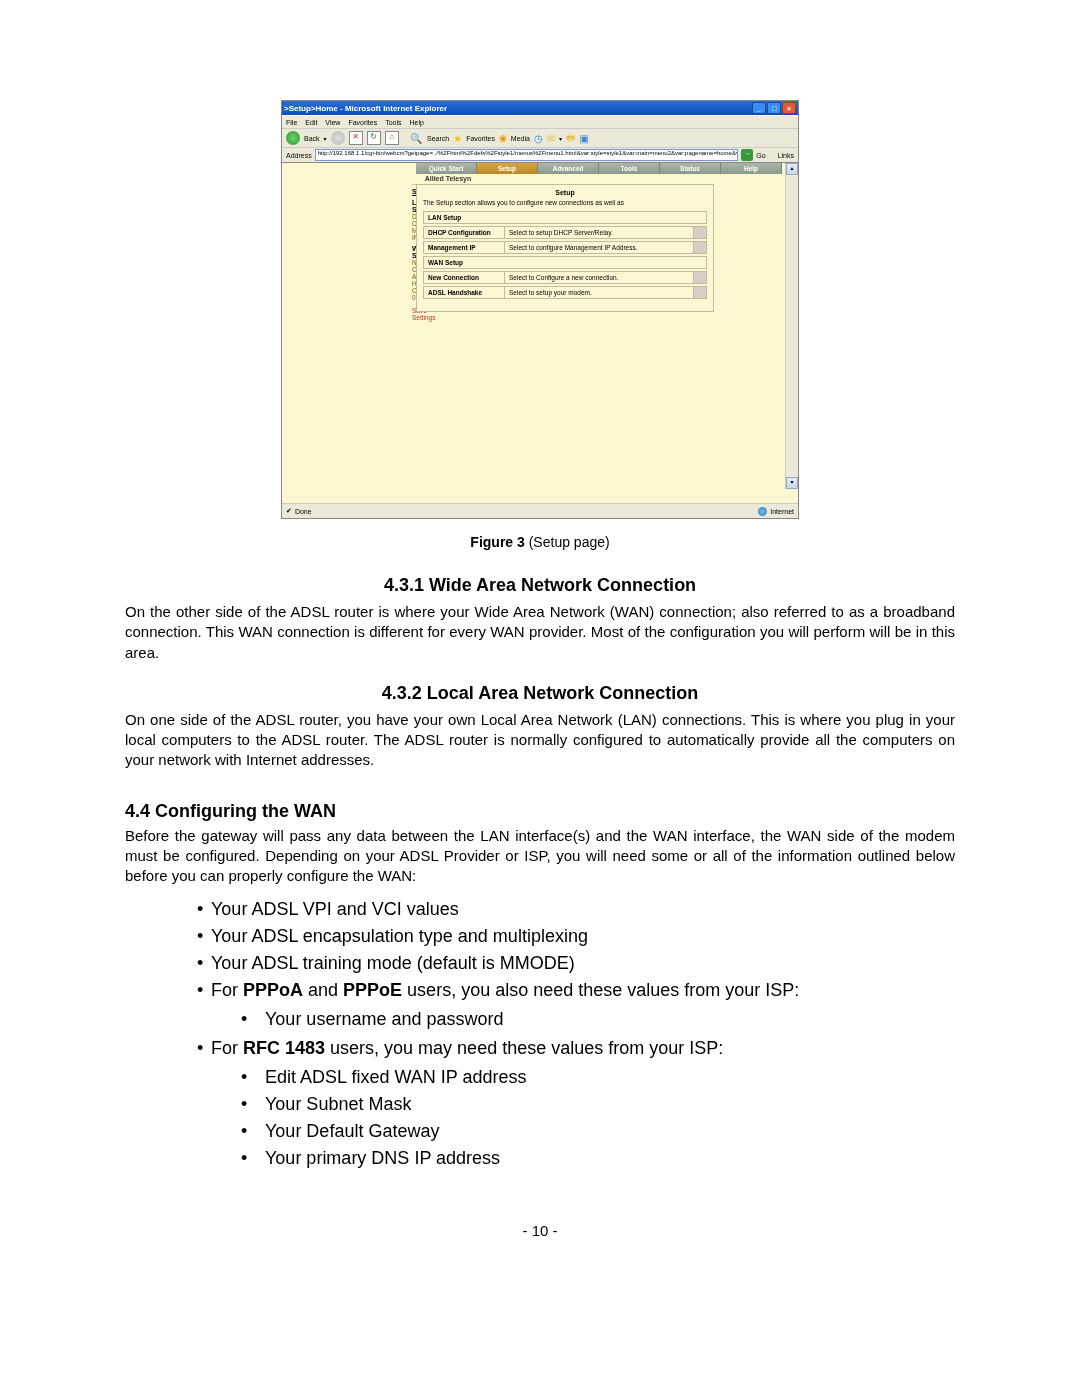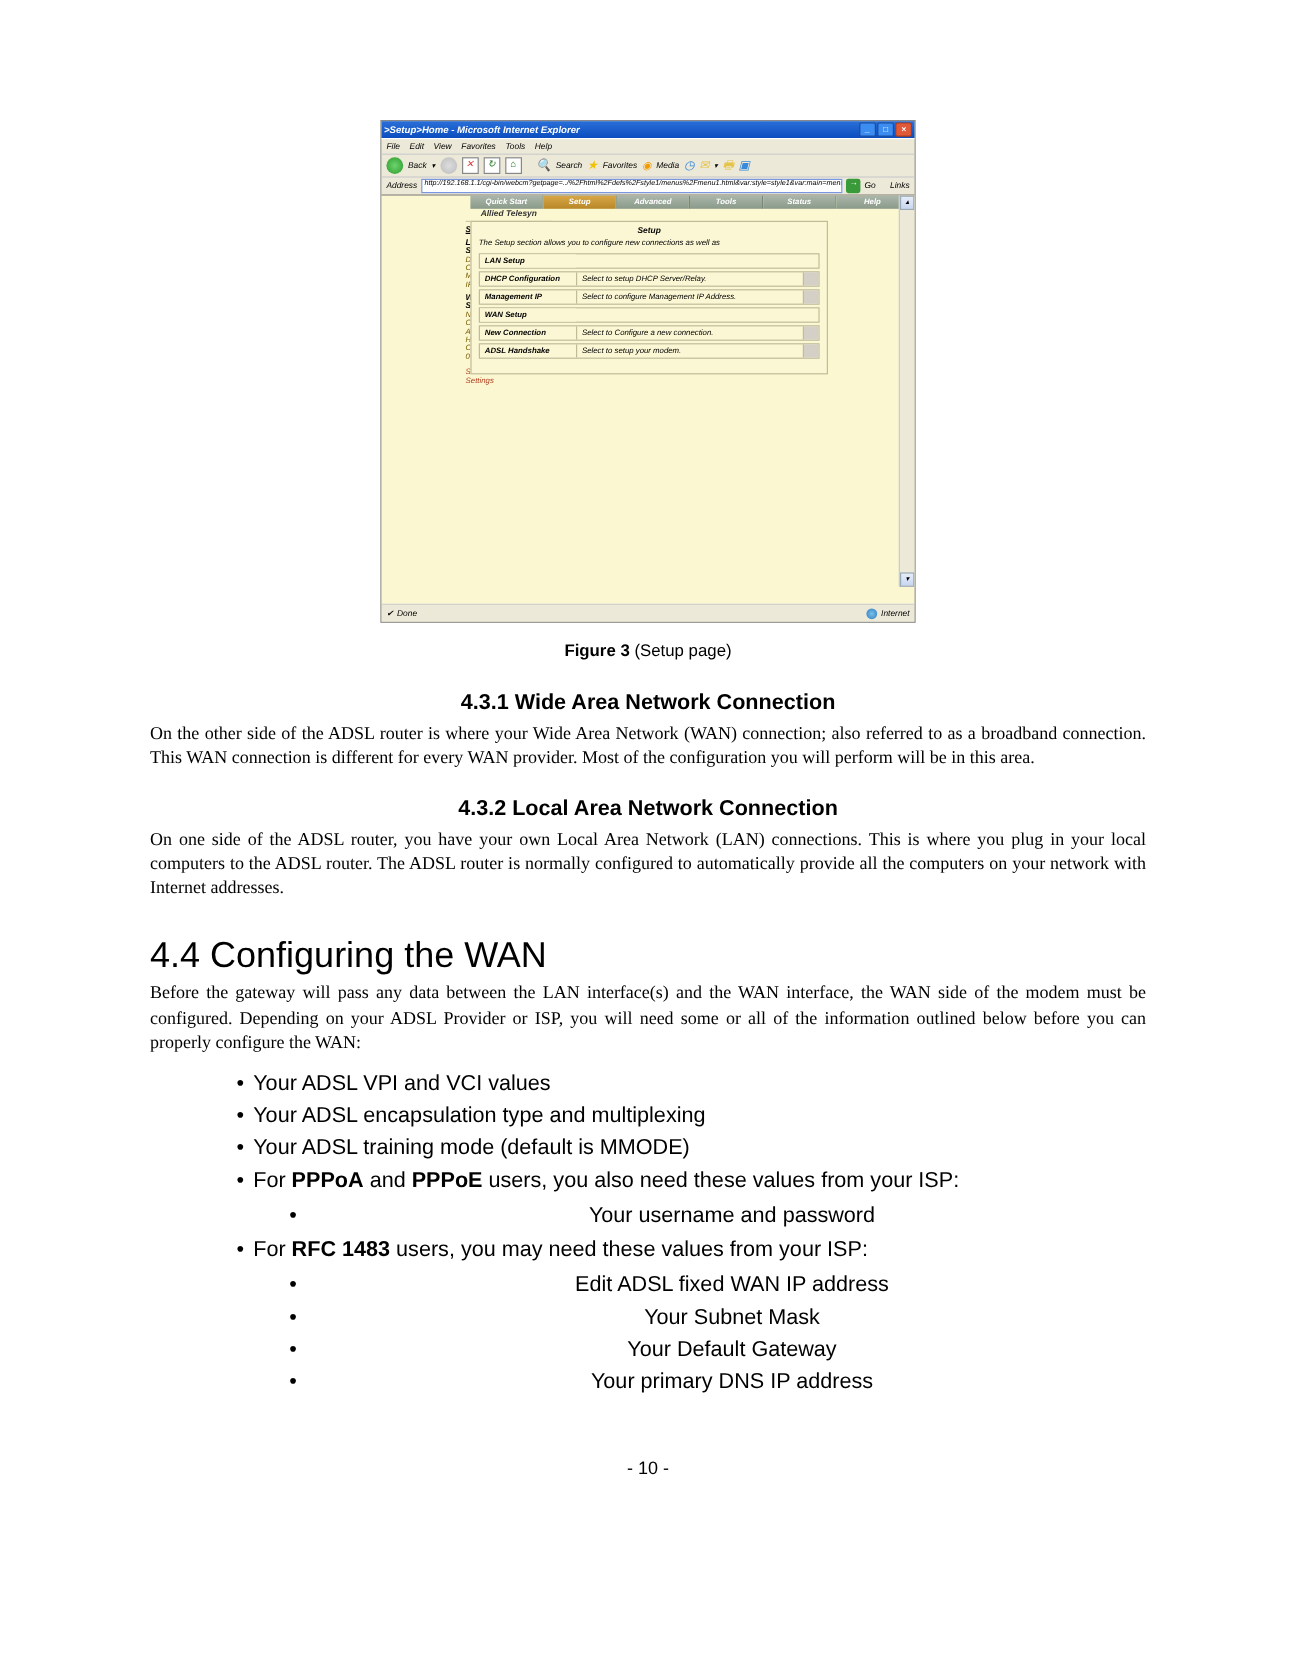--- a/index.html
+++ b/index.html
@@ -6,27 +6,26 @@
     margin: 0;
     padding: 100px 125px;
     font-family: Arial, Helvetica, sans-serif;
     font-size: 15px;
     color: #000;
     background: #fff;
     width: 830px;
   }
   .screenshot {
     border: 1px solid #888;
-    width: 446px;
+    width: 518px;
     margin: 0 auto 15px auto;
     font-size: 8px;
     background: #ece9d8;
     box-sizing: border-box;
     position: relative;
-    font-style: italic;
   }
   .titlebar {
     background: linear-gradient(#2a6fd8, #0b4dbf);
     color: #fff;
     height: 14px;
     display: flex;
     align-items: center;
     padding: 0 2px;
     font-weight: bold;
   }
@@ -246,30 +245,29 @@
     margin: 0 0 25px 0;
   }
   .caption b { font-weight: bold; }
   h3.sec {
     font-size: 18px;
     font-weight: bold;
     margin: 20px 0 6px 0;
     text-align: center;
   }
   h2.sec {
-    font-size: 30px;
-    font-weight: normal;
+    font-size: 18px;
+    font-weight: bold;
     margin: 30px 0 4px 0;
   }
   p.body {
     font-size: 15px;
     line-height: 1.35;
     margin: 4px 0 10px 0;
     text-align: justify;
-    font-family: Liberation Serif, serif;
   }
   ul.bullets {
     margin: 4px 0 4px 72px;
     padding: 0;
   }
   ul.bullets li {
     font-size: 18px;
     line-height: 1.5;
     list-style: none;
     position: relative;
@@ -279,21 +277,20 @@
     content: "•";
     position: absolute;
     left: 0;
   }
   ul.bullets ul {
     margin: 2px 0 2px 30px;
     padding: 0;
   }
   ul.bullets ul li {
     padding-left: 24px;
-    text-align: center;
   }
   ul.bullets ul li::before {
     content: "•";
     left: 0;
   }
   .pagenum {
     text-align: center;
     font-size: 15px;
     margin-top: 50px;
   }

